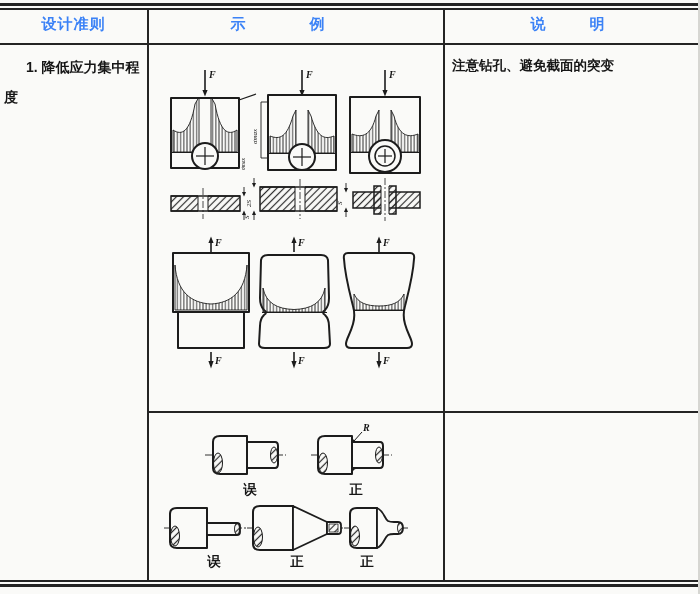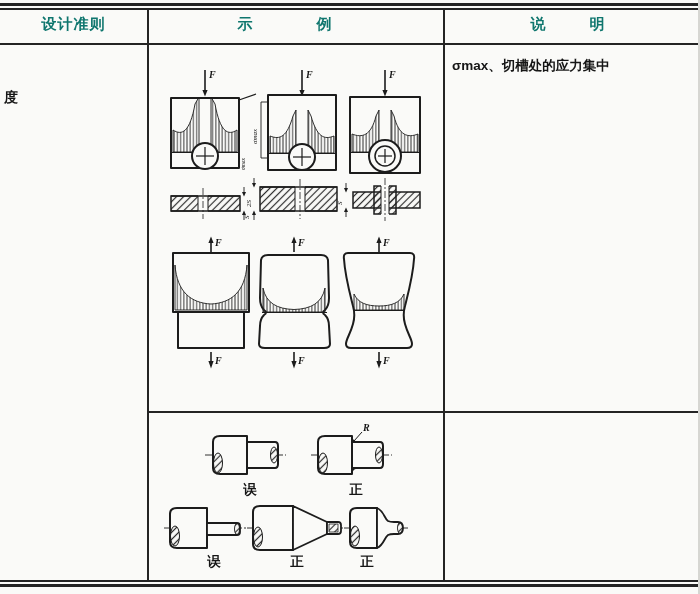--- a/index.html
+++ b/index.html
@@ -5,24 +5,24 @@
   html,body{margin:0;padding:0;background:#e9e9e6;}
   .page{
     position:relative;width:700px;height:594px;margin:0 auto;
     background:#fafaf8;overflow:hidden;
     font-family:"Liberation Sans","DejaVu Sans",sans-serif;color:#1c1c1c;
   }
   .rule{position:absolute;background:#242424;}
   .edge{position:absolute;background:#d6d6d2;}
   .hdr{
     position:absolute;top:15px;font-size:15px;font-weight:700;
-    text-align:center;letter-spacing:1px;color:#0f766e;
+    text-align:center;letter-spacing:1px;color:#3b82f6;
   }
   .hdr.c1{left:0;width:147px;}
-  .hdr.c2{left:153px;width:264px;word-spacing:58px;}
+  .hdr.c2{left:146px;width:264px;word-spacing:58px;}
   .hdr.c3{left:443px;width:250px;word-spacing:38px;}
   .crit{
     position:absolute;font-size:14px;font-weight:700;color:#161616;line-height:18px;
   }
   .expl{
     position:absolute;left:452px;font-size:13.5px;font-weight:700;color:#161616;
   }
   svg text{fill:#151515;}
   .flabel{font:italic 700 10px "Liberation Serif","DejaVu Serif",serif;}
   .dimlabel{font:italic 400 7px "Liberation Serif","DejaVu Serif",serif;}
@@ -42,23 +42,24 @@
   <div class="rule" style="left:443px;top:10px;width:1.5px;height:571px;"></div>
   <div class="rule" style="left:147px;top:411px;width:551px;height:1.5px;"></div>
   <div class="rule" style="left:0;top:580px;width:700px;height:1.5px;"></div>
   <div class="rule" style="left:0;top:584px;width:700px;height:3px;"></div>
   <div class="edge" style="right:0;top:0;width:2px;height:594px;"></div>
 
   <div class="hdr c1">设计准则</div>
   <div class="hdr c2">示 例</div>
   <div class="hdr c3">说 明</div>
 
+  <div class="crit" style="left:26px;top:58px;">1. 降低应力集中程</div>
   <div class="crit" style="left:4px;top:88px;">度</div>
 
-  <div class="expl" style="top:57px;">σmax、切槽处的应力集中</div>
+  <div class="expl" style="top:57px;">注意钻孔、避免截面的突变</div>
 
   <svg style="position:absolute;left:147px;top:60px;" width="296" height="351" viewBox="0 0 296 351">
     <defs>
       <pattern id="vh" width="3.2" height="6" patternUnits="userSpaceOnUse">
         <line x1="1.6" y1="0" x2="1.6" y2="6" stroke="#2a2a2a" stroke-width="0.9"></line>
       </pattern>
       <pattern id="dh" width="5" height="5" patternUnits="userSpaceOnUse" patternTransform="rotate(-45)">
         <line x1="0" y1="2.5" x2="5" y2="2.5" stroke="#2a2a2a" stroke-width="1.2"></line>
       </pattern>
     </defs>

